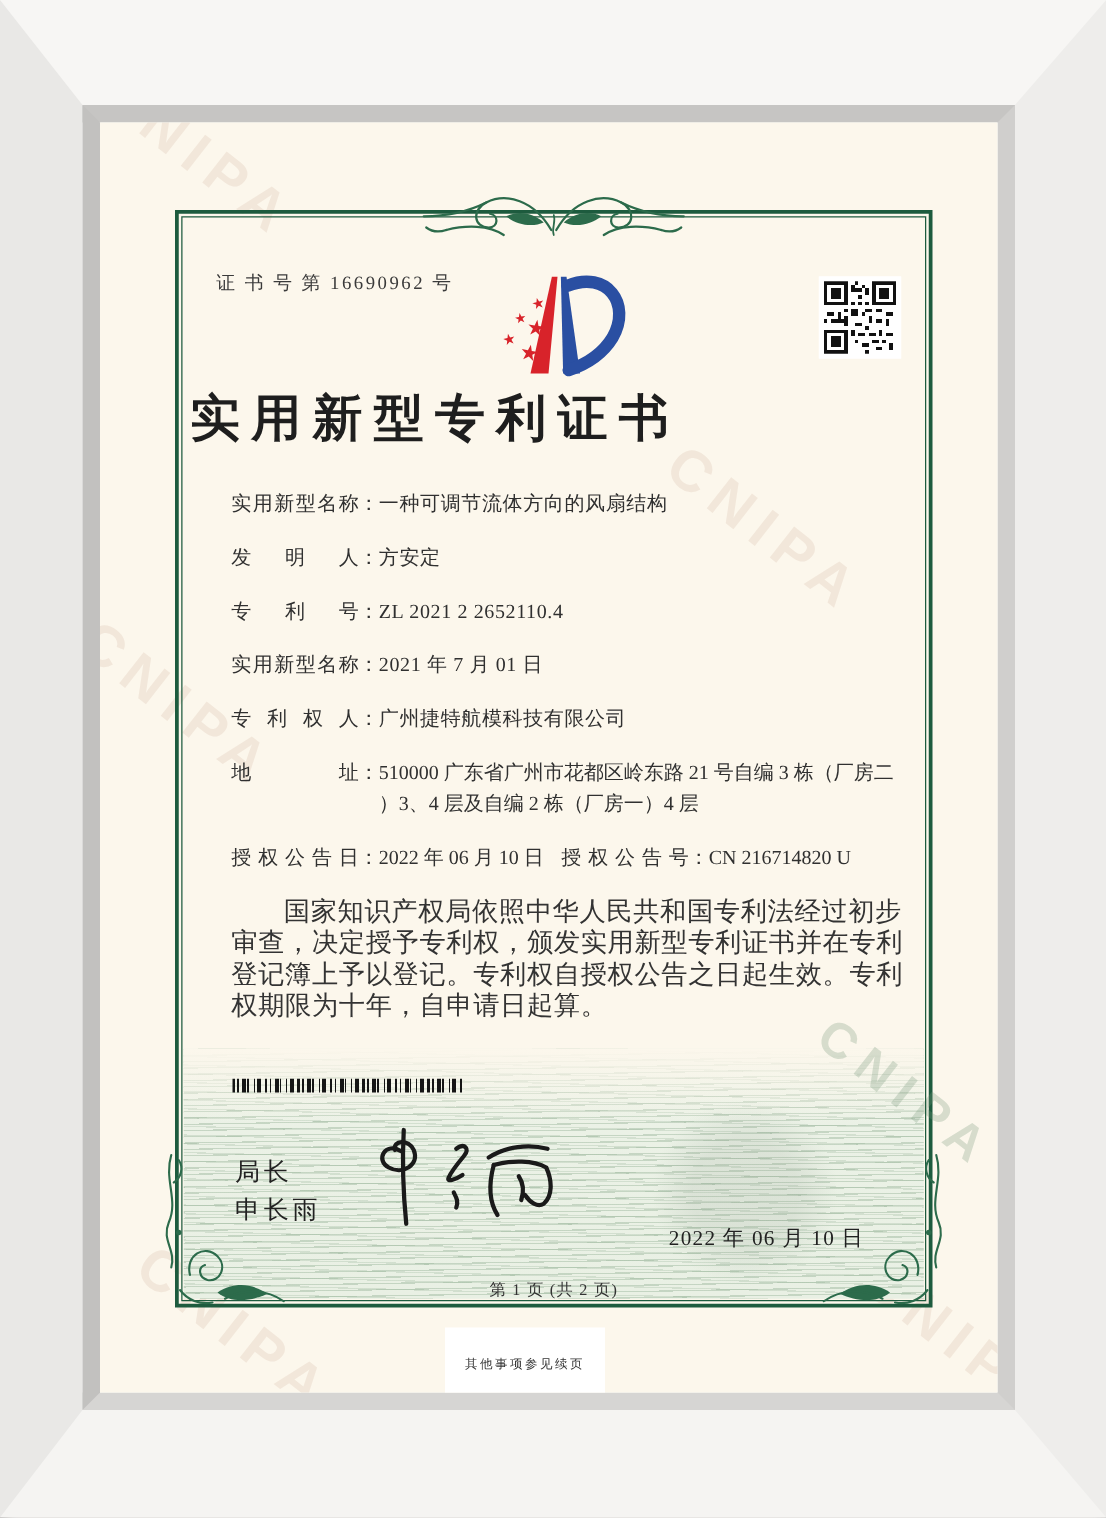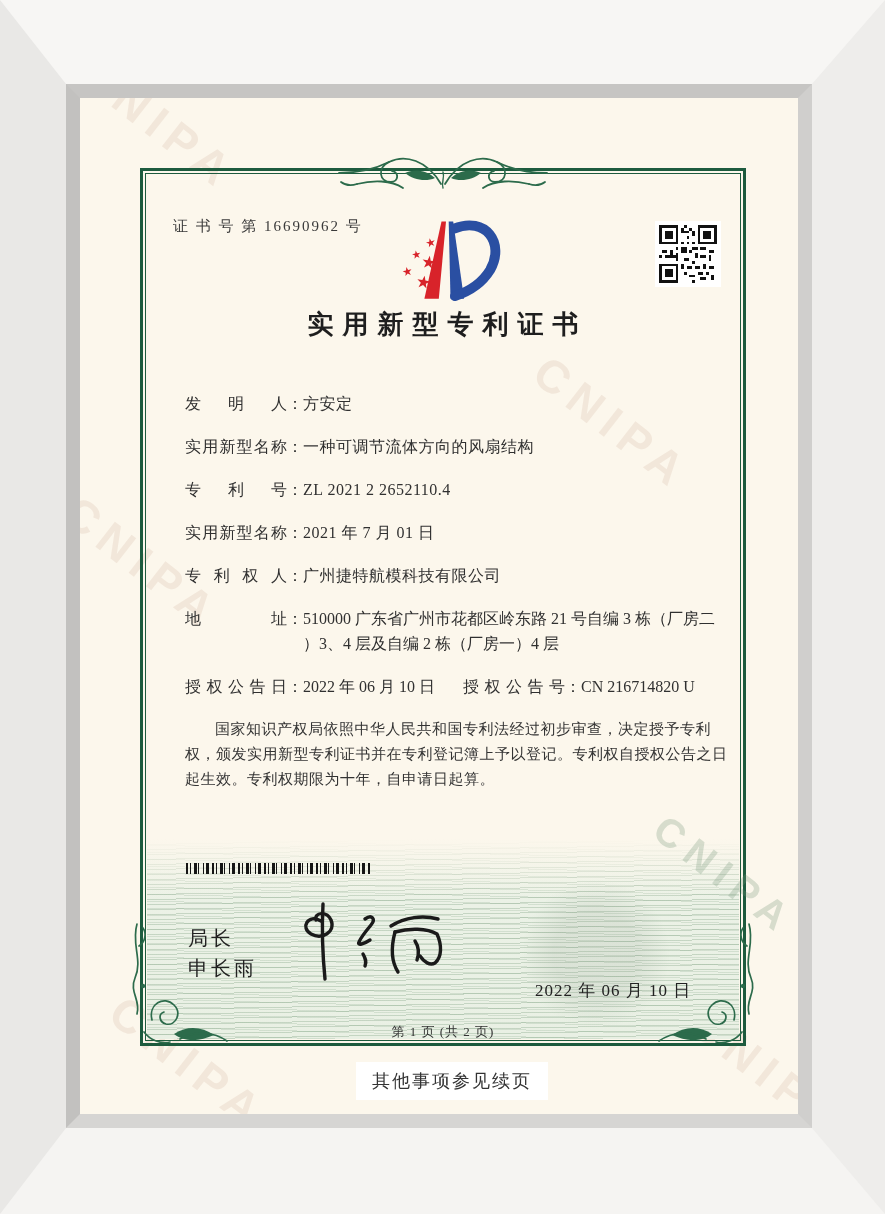--- a/index.html
+++ b/index.html
@@ -38,49 +38,49 @@
   .guilloche::after{content:"";position:absolute;inset:0;
      background:linear-gradient(180deg,#fcf7ec 0,rgba(252,247,236,0) 60px);}
 
   .ghost{position:absolute;left:378px;top:708px;width:150px;height:150px;border-radius:50%;
      background:radial-gradient(circle,rgba(140,155,140,.16) 0 40%,rgba(140,155,140,0) 70%);z-index:0;}
 
   .cert-no{position:absolute;left:30px;top:46px;font-size:15px;letter-spacing:2px;color:#3a3a3a;z-index:1;}
   .logo{position:absolute;left:240px;top:44px;z-index:1;}
   .qr-wrap{position:absolute;left:512px;top:50px;width:66px;height:66px;background:#ffffff;
            padding:0;z-index:1;display:flex;align-items:center;justify-content:center;}
-  .title{position:absolute;top:136px;left:0;width:100%;text-align:center;font-size:26px;
+  .title{position:absolute;top:136px;left:0;width:100%;font-size:40px;
          font-weight:bold;letter-spacing:9px;text-indent:9px;color:#1e1e1e;z-index:1;}
 
   .fields{position:absolute;left:42px;top:220px;width:545px;font-size:16px;z-index:1;}
   .row{line-height:25px;margin-bottom:18px;position:relative;}
   .lbl{display:inline-block;width:102px;text-align:justify;text-align-last:justify;vertical-align:top;}
   .val{display:inline-block;width:420px;vertical-align:top;letter-spacing:.5px;}
   .addr-lines{display:inline-block;vertical-align:top;width:420px;}
   .grant-row{margin-top:12px;}
-  .grant2{position:absolute;left:278px;top:0;white-space:nowrap;}
-  .paras{margin-top:10px;font-size:15px;line-height:25px;letter-spacing:.5px;color:#333;}
+  .grant2{position:absolute;left:264px;top:0;white-space:nowrap;}
+  .paras{margin-top:10px;font-size:21px;line-height:25px;letter-spacing:.5px;color:#333;}
   .paras p{margin:0;text-indent:2em;}
 
   .barcode{position:absolute;left:43px;top:692px;width:186px;height:11px;z-index:1;
      background:repeating-linear-gradient(90deg,
         #151515 0 2px, rgba(0,0,0,0) 2px 4px,
         #151515 4px 5px, rgba(0,0,0,0) 5px 8px,
         #151515 8px 11px,rgba(0,0,0,0) 11px 12px,
         #151515 12px 13px,rgba(0,0,0,0) 13px 17px,
         #151515 17px 18px,rgba(0,0,0,0) 18px 20px,
         #151515 20px 23px,rgba(0,0,0,0) 23px 26px);}
   .signer{position:absolute;left:45px;top:752px;font-family:"Liberation Sans","DejaVu Sans",sans-serif;
           font-size:20px;line-height:30px;letter-spacing:3px;color:#222;z-index:1;}
   .signature{position:absolute;left:148px;top:728px;z-index:1;}
   .issue-date{position:absolute;left:392px;top:808px;font-size:17px;letter-spacing:1px;color:#222;z-index:1;}
   .page-info{position:absolute;left:0;top:852px;width:100%;text-align:center;font-size:13px;
              letter-spacing:1px;color:#333;z-index:1;}
-  .footer-note{position:absolute;left:276px;top:964px;background:#ffffff;padding:7px 16px;
-               font-size:18px;letter-spacing:2px;color:#333;}
+  .footer-note{position:absolute;left:276px;top:964px;background:#ffffff;padding:22px 16px;
+               font-size:10px;letter-spacing:2px;color:#333;}
 
   .ornament-top{position:absolute;top:-27px;left:50%;transform:translateX(-50%);z-index:1;}
   .corner{position:absolute;z-index:1;}
   .corner.bl{left:-13px;bottom:-13px;}
   .corner.br{right:-13px;bottom:-13px;transform:scaleX(-1);}
 </style>
 </head>
 <body>
 
 <div class="photo">
@@ -171,24 +171,24 @@
                     <rect x="2" y="16" width="3" height="3"></rect>
                   <path d="M9 0h1v1H9zM11 1h1v1h-1zM8 1h1v2H8zM9 2h2v1H9zM12 2h1v2h-1zM10 4h1v1h-1zM8 6h1v1H8zM10 6h1v1h-1zM12 6h1v1h-1zM6 8h1v1H6zM6 10h1v1H6zM6 12h1v1H6zM1 9h2v1H1zM0 11h1v1H0zM2 11h2v1H2zM4 9h1v3H4zM5 11h2v1H5zM8 8h2v2H8zM11 9h1v1h-1zM12 8h2v1h-2zM15 8h2v1h-2zM18 9h2v1h-2zM13 10h1v2h-1zM15 11h2v1h-2zM18 11h1v2h-1zM9 12h2v1H9zM12 13h1v1h-1zM8 14h1v2H8zM10 15h2v1h-2zM13 15h2v1h-2zM16 14h1v2h-1zM18 15h2v1h-2zM9 17h1v1H9zM11 18h2v1h-2zM14 17h2v1h-2zM17 17h1v1h-1zM19 18h1v2h-1zM15 19h2v1h-2zM12 20h1v1h-1z"></path>
                 </g>
               </svg>
             </div>
 
             <div class="title">实用新型专利证书</div>
 
             <div class="fields">
               <div class="row">
+                <span class="lbl">实用新型名称</span><span>：</span><span class="val">一种可调节流体方向的风扇结构</span>
+              </div>
+              <div class="row">
                 <span class="lbl">发明人</span><span>：</span><span class="val">方安定</span>
-              </div>
-              <div class="row">
-                <span class="lbl">实用新型名称</span><span>：</span><span class="val">一种可调节流体方向的风扇结构</span>
               </div>
               <div class="row">
                 <span class="lbl">专利号</span><span>：</span><span class="val">ZL 2021 2 2652110.4</span>
               </div>
               <div class="row">
                 <span class="lbl">实用新型名称</span><span>：</span><span class="val">2021 年 7 月 01 日</span>
               </div>
               <div class="row">
                 <span class="lbl">专利权人</span><span>：</span><span class="val">广州捷特航模科技有限公司</span>
               </div>

